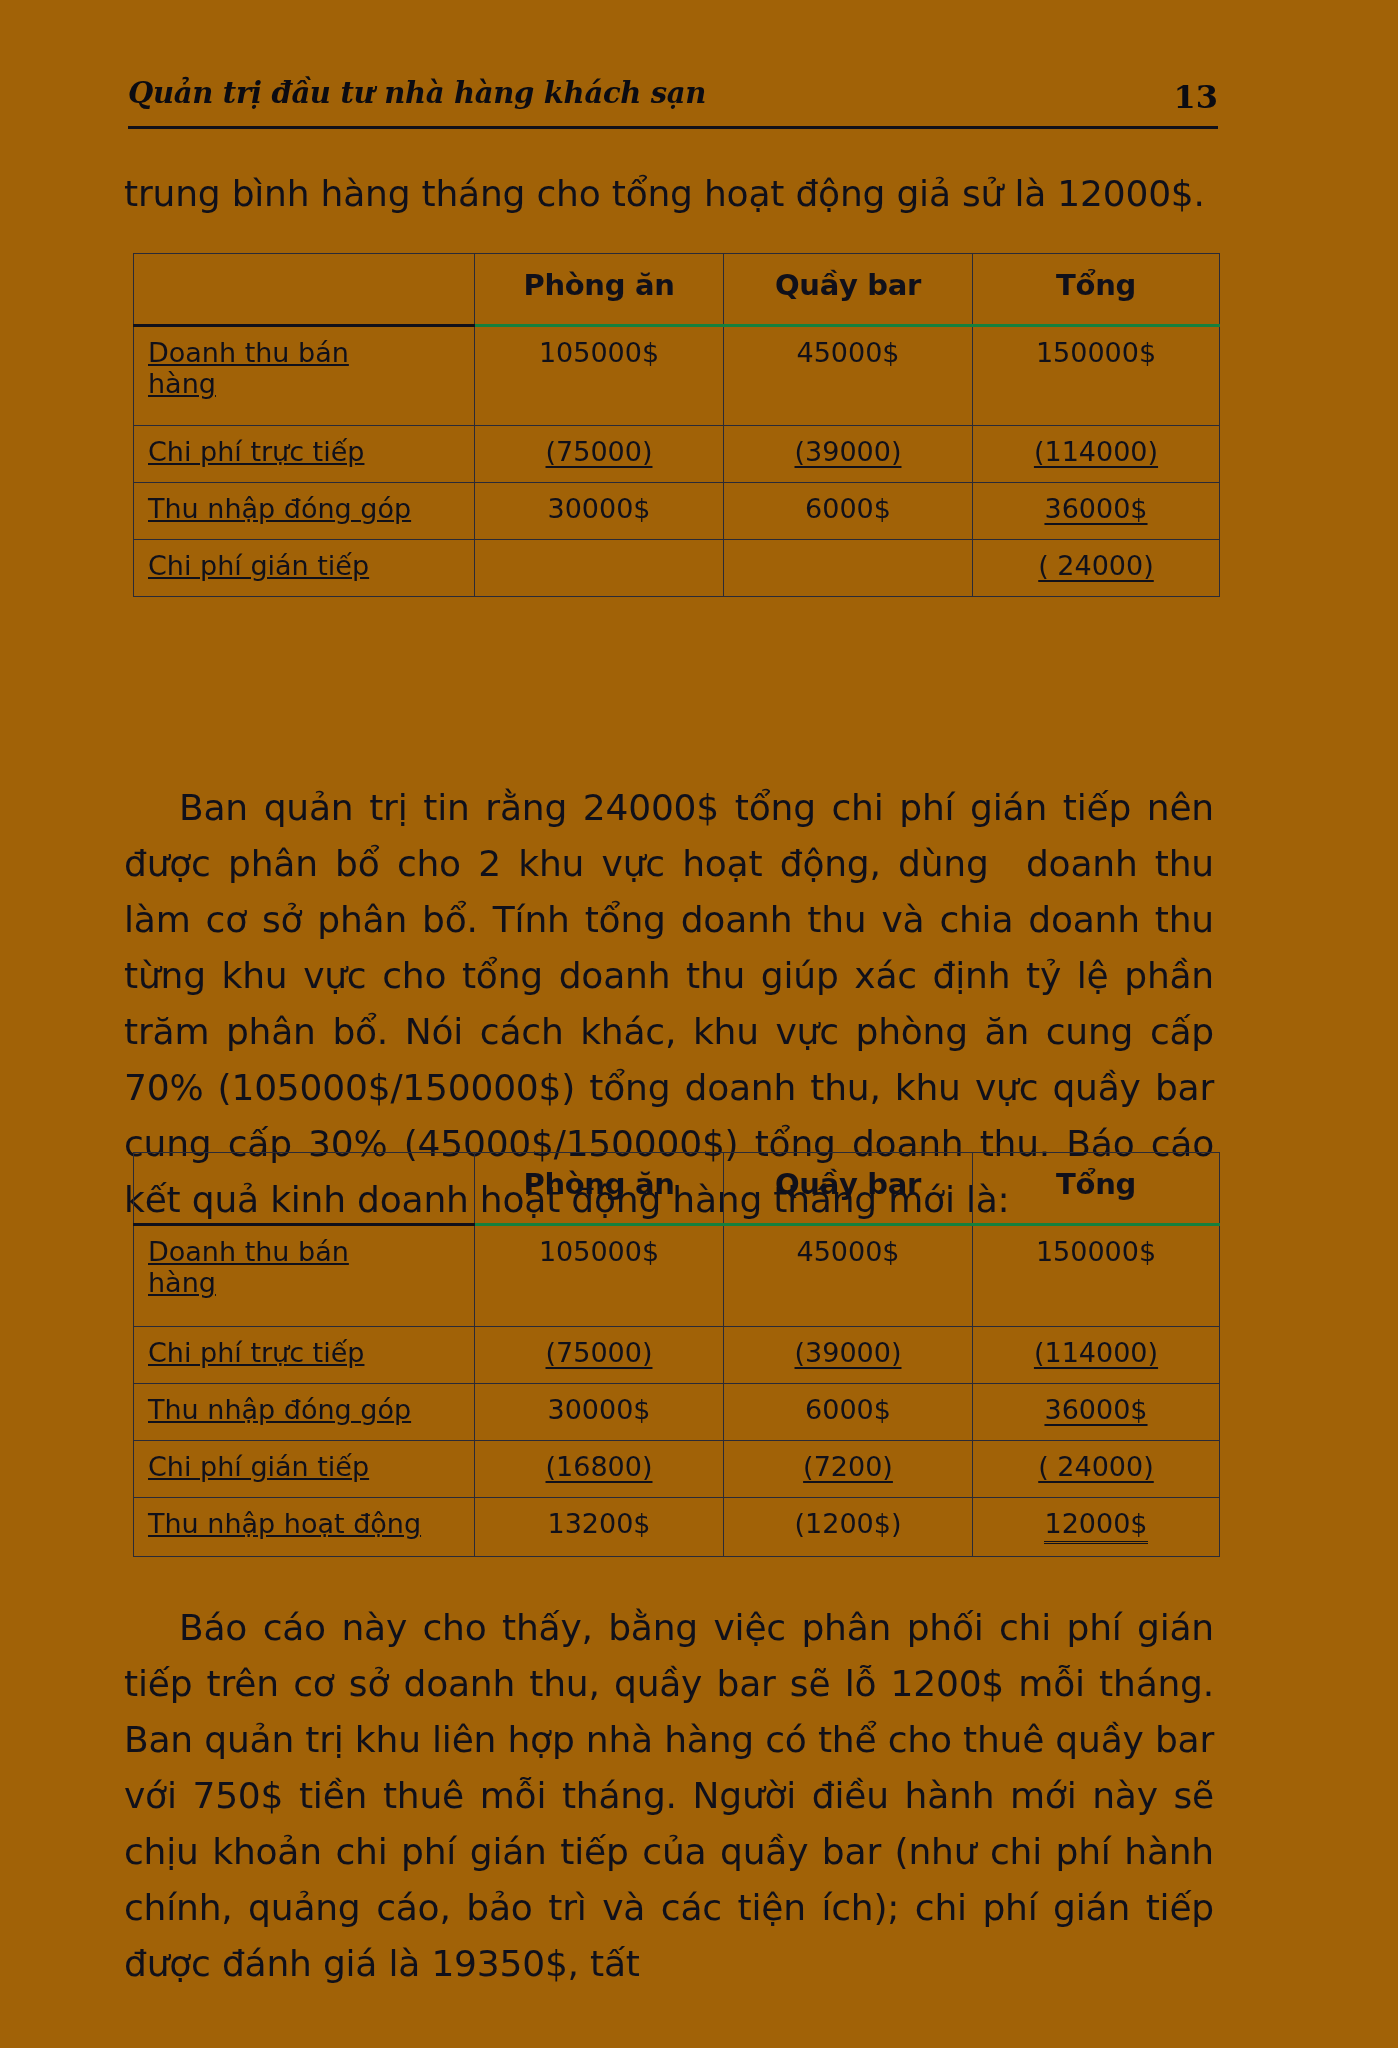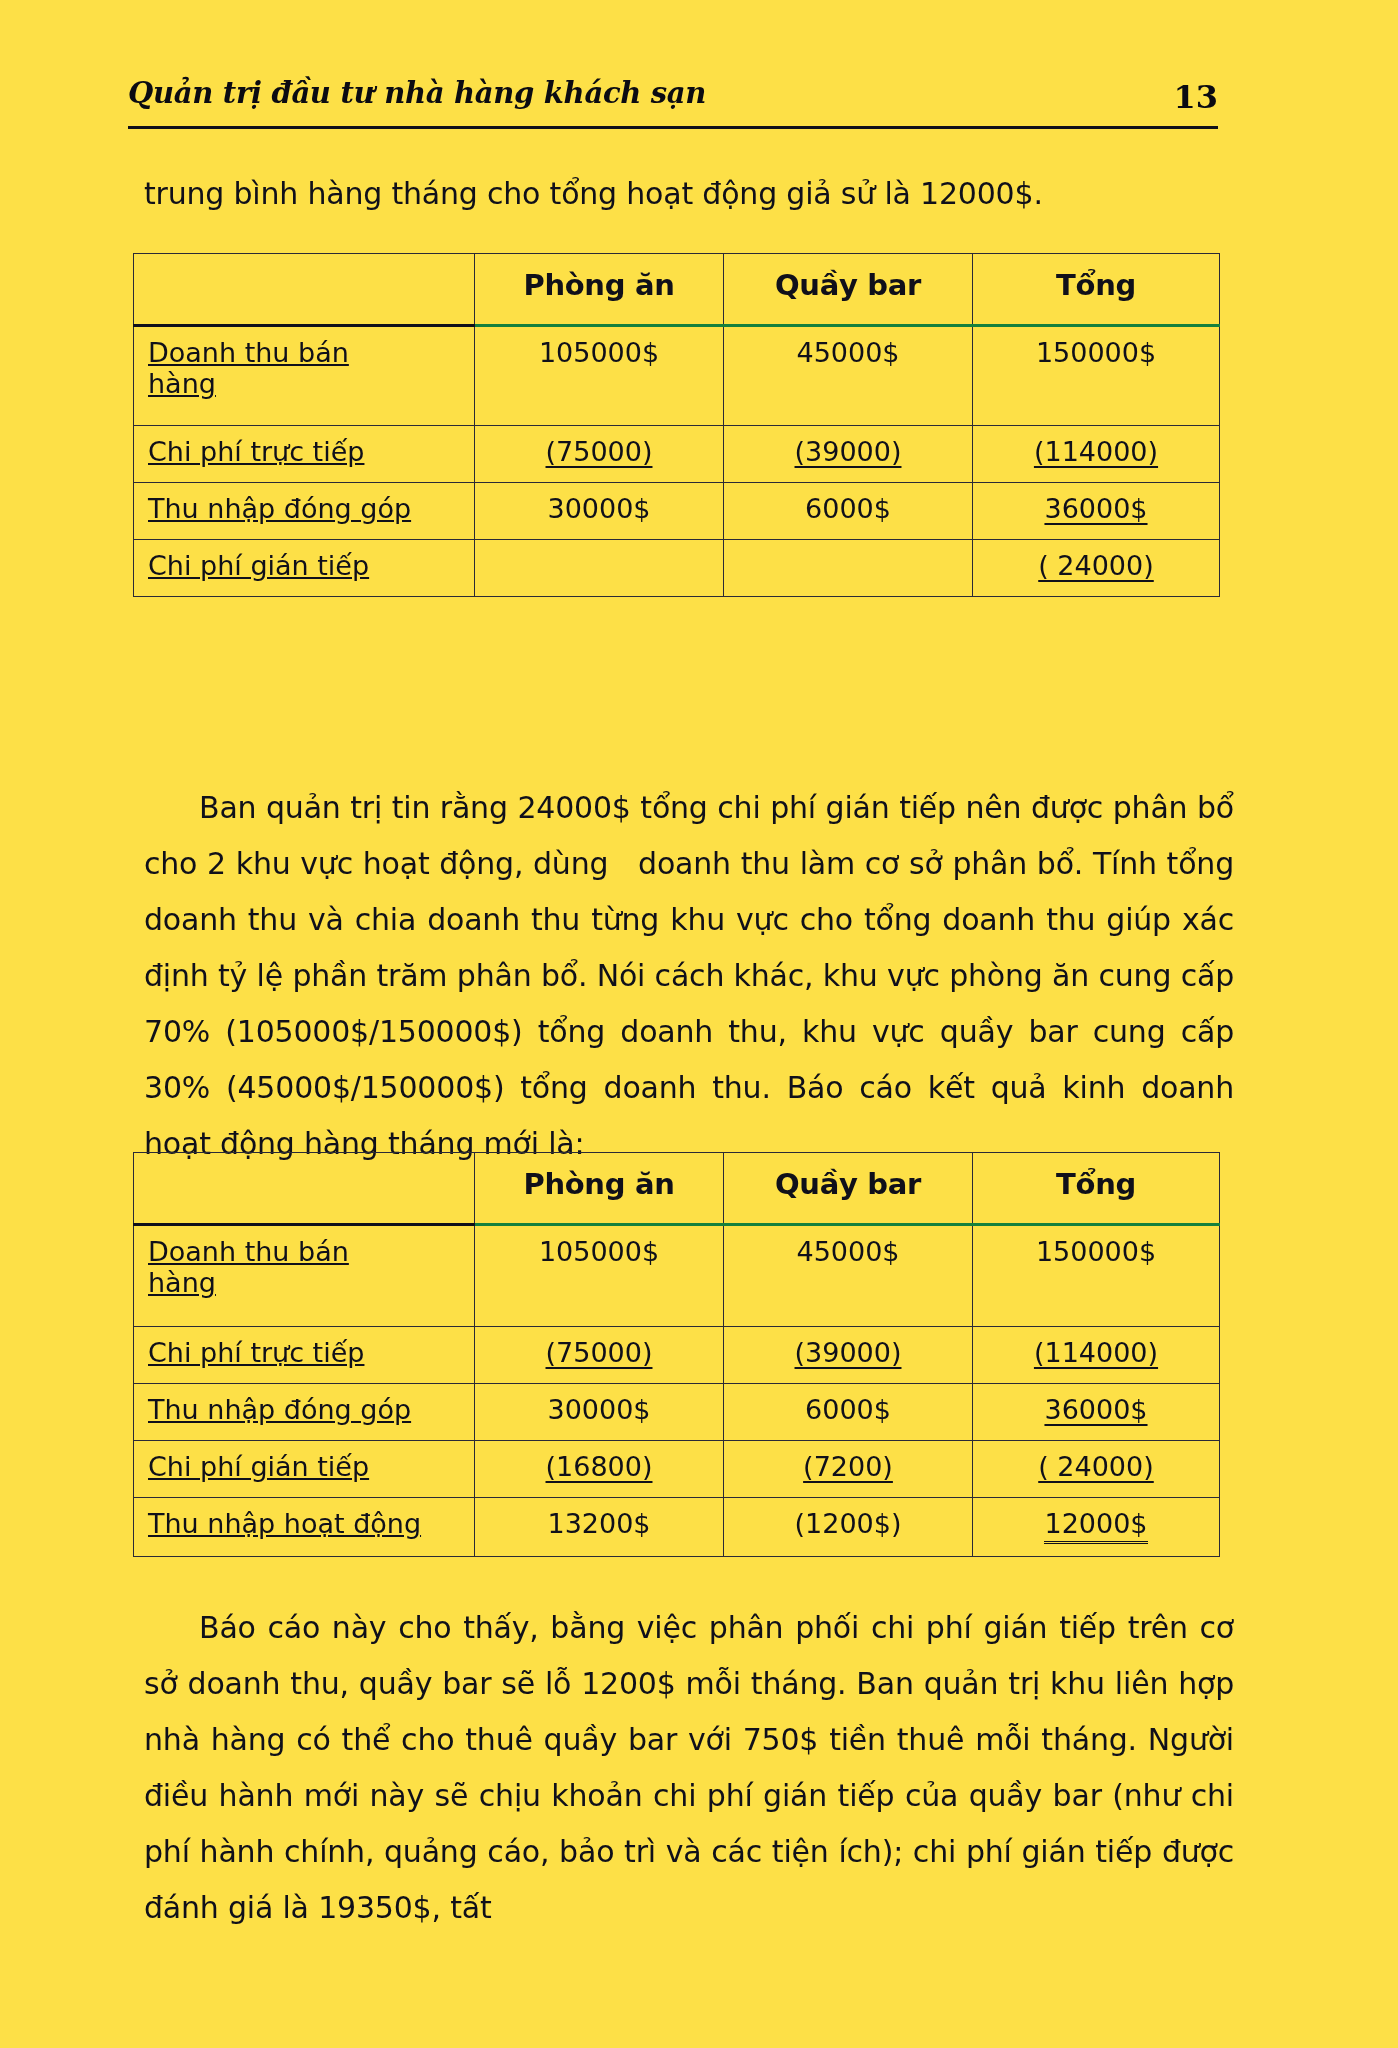--- a/index.html
+++ b/index.html
@@ -4,21 +4,21 @@
 <style>
   html, body {
     margin: 0;
     padding: 0;
     background: #ffffff;
   }
   .page {
     position: relative;
     width: 1398px;
     height: 2048px;
-    background: #fde047;
+    background: #a16207;
     overflow: hidden;
     font-family: "DejaVu Sans", sans-serif;
     color: #111111;
   }
 
   
   .runhead {
     position: absolute;
     left: 128px;
     top: 76px;
@@ -51,23 +51,23 @@
     left: 0;
     right: 0;
     top: 50px;
     height: 0;
     border-top: 3px solid #10101a;
   }
 
   
   .para {
     position: absolute;
-    left: 144px;
+    left: 124px;
     width: 1090px;
-    font-size: 30px;
+    font-size: 36px;
     line-height: 56px;
     text-align: justify;
     color: #10101a;
     letter-spacing: -0.2px;
   }
   .para.noindent { text-indent: 0; }
   .para.indent { text-indent: 55px; }
   .para b { font-weight: normal; margin-left: 20px; }
 
   

